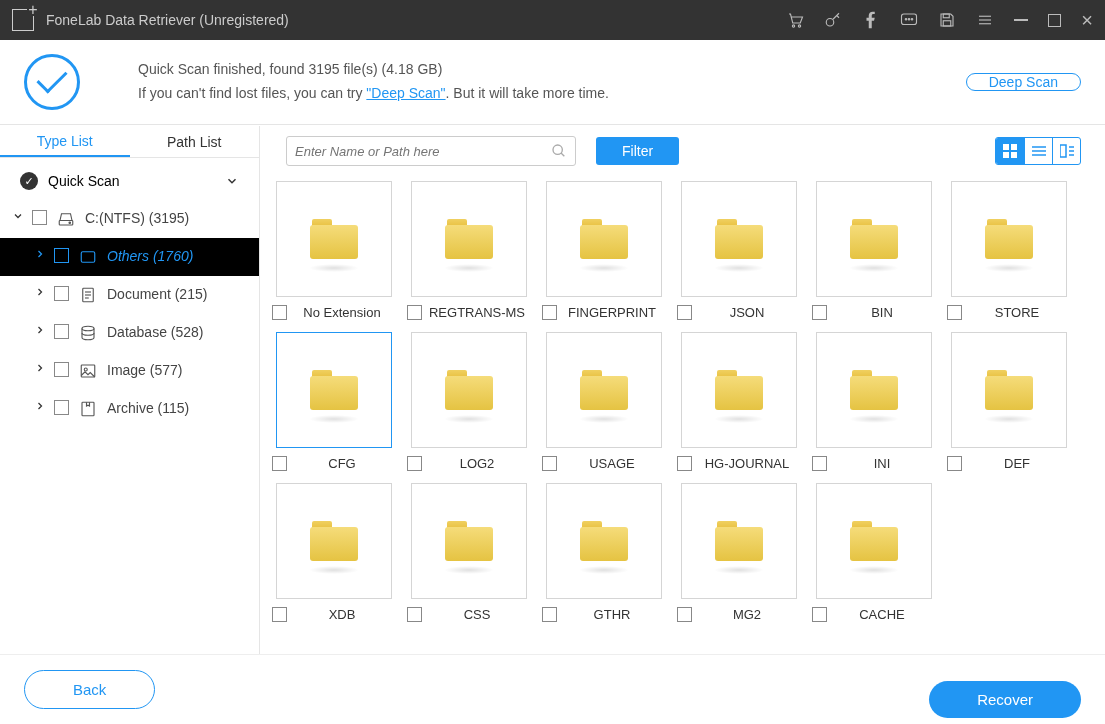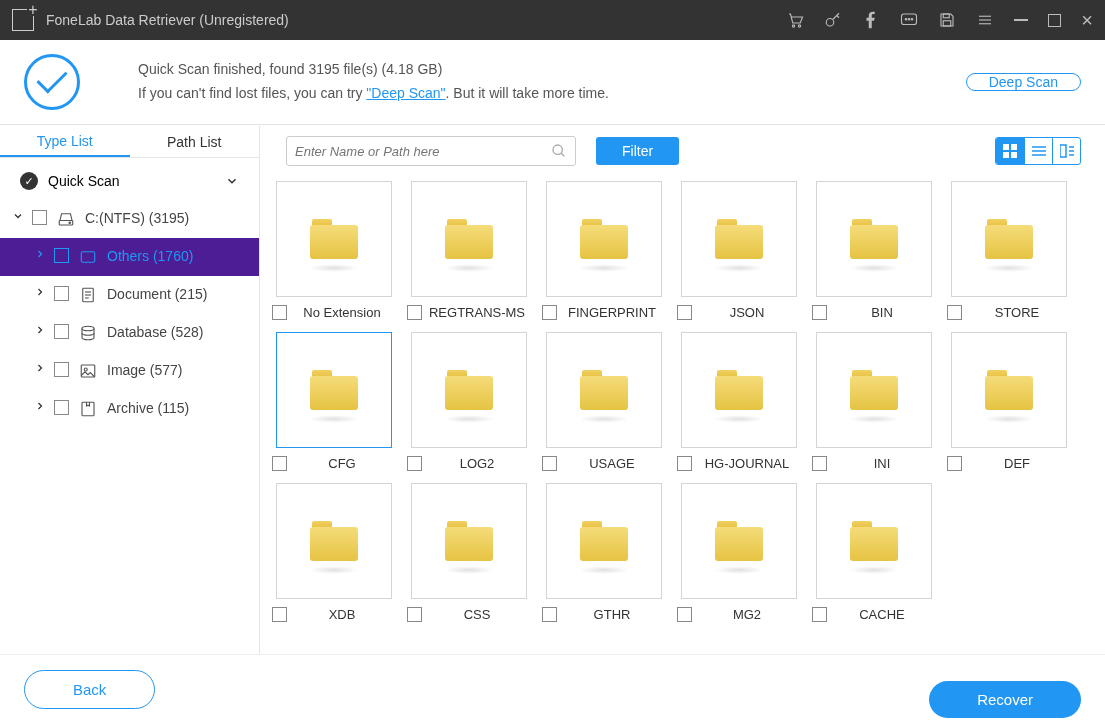--- a/index.html
+++ b/index.html
@@ -45,21 +45,21 @@
     .tab { flex: 1; display: flex; align-items: center; justify-content: center; font-size: 14px; cursor: pointer; color: #333;}
     .tab.active { color: #2196F3; border-bottom: 2px solid #2196F3; }
     .tree { flex: 1; overflow-y: auto; padding-top: 4px;}
     .tree-root { display: flex; align-items: center; padding: 10px 14px 10px 20px; font-size: 14px; font-weight: 500;}
     .check-dot { width: 18px; height: 18px; background: #333; border-radius: 50%; margin-right: 10px; display: flex; align-items: center; justify-content: center;}
     .check-dot::after { content: "✓"; color: #fff; font-size: 11px; line-height: 1;}
     .tree-root .caret { margin-left: auto; }
     .tree-item { display: flex; align-items: flex-start; padding: 10px 14px; font-size: 14px; color: #444; cursor: pointer;}
     .tree-item.level1 { padding-left: 12px;}
     .tree-item.level2 { padding-left: 34px;}
-    .tree-item.selected { background: #4c1d95; color: #2196F3; }
+    .tree-item.selected { background: #000000; color: #2196F3; font-style: italic; }
     .caret { width: 14px; display: inline-block; text-align: center; margin-right: 6px;}
     .cbox { width: 15px; height: 15px; border: 1.5px solid #888; margin-right: 10px; display: inline-block; flex-shrink: 0;}
     .tree-item.selected .cbox { border-color: #2196F3;}
     .tree-icon { width: 20px; margin-right: 8px; display: inline-flex; color: #555;}
     .tree-item.selected .tree-icon { color: #2196F3;}
 
     
     .grid-wrap { flex: 1; padding: 16px 0 0 6px; overflow-y: auto;}
     .grid { display: flex; flex-wrap: wrap; }
     .folder-item { width: 135px; margin: 0 0 12px 0; display: flex; flex-direction: column; align-items: center;}

